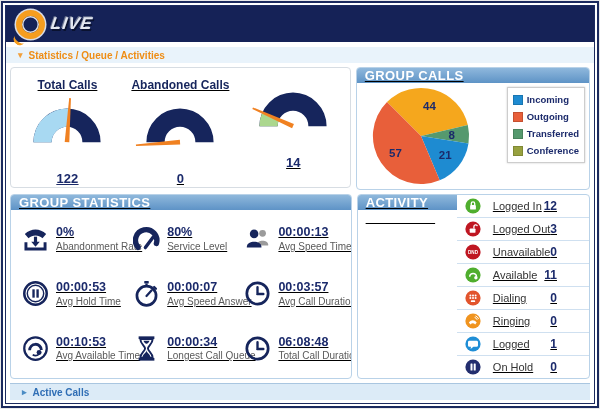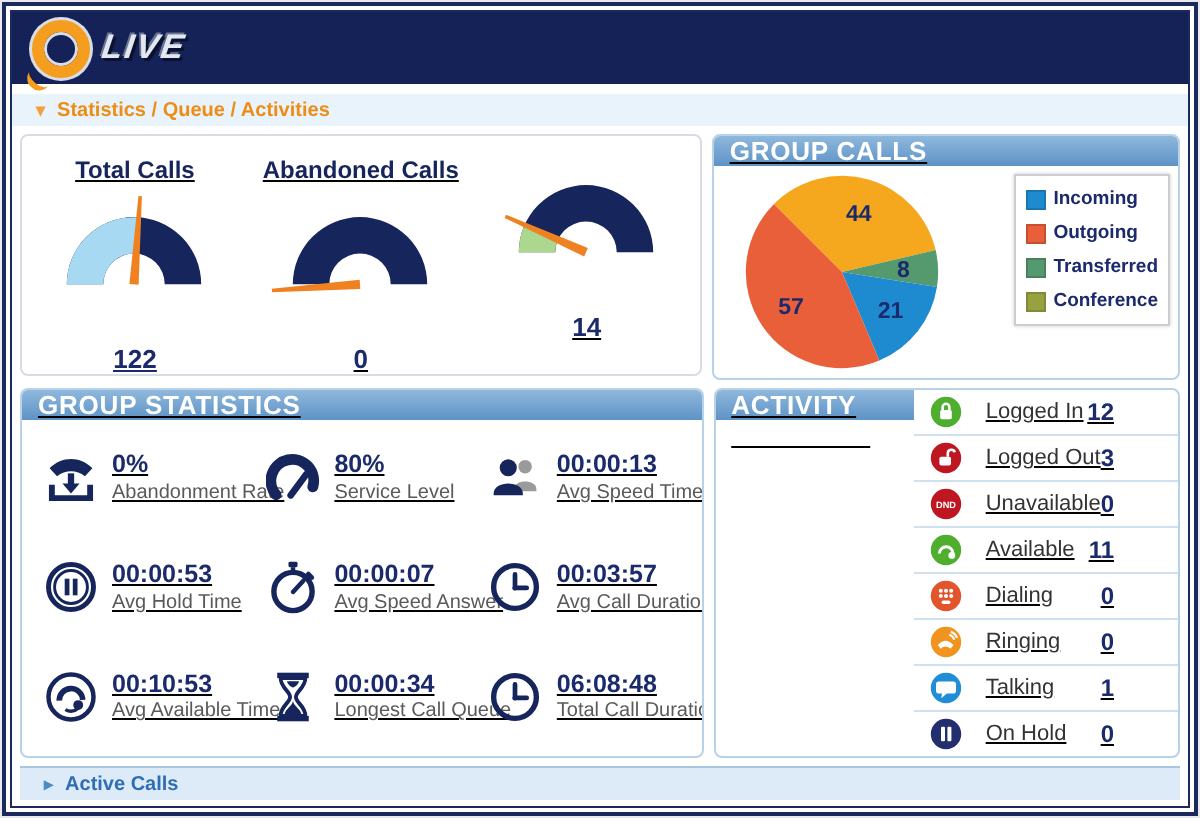--- a/index.html
+++ b/index.html
@@ -383,21 +383,21 @@
             <span class="agent-label">Ringing</span>
             <span class="agent-value">0</span>
           </div>
           <div class="agent-row">
             <span class="agent-badge" style="color: rgb(31, 142, 214);">
                   <svg viewBox="0 0 16 16">
                     <circle cx="8" cy="8" r="7.6" fill="currentColor"></circle>
                     <path d="M4.4 4.8 h7.2 a1.4 1.4 0 0 1 1.4 1.4 v3.2 a1.4 1.4 0 0 1 -1.4 1.4 h-3.2 l-2.8 2.3 l0.4 -2.3 h-1.6 a1.4 1.4 0 0 1 -1.4 -1.4 v-3.2 a1.4 1.4 0 0 1 1.4 -1.4 z" fill="#fff"></path>
                   </svg>
                 </span>
-            <span class="agent-label">Talking</span>
+            <span class="agent-label">Logged</span>
             <span class="agent-value">1</span>
           </div>
           <div class="agent-row">
             <span class="agent-badge" style="color: rgb(35, 46, 110);">
                   <svg viewBox="0 0 16 16">
                     <circle cx="8" cy="8" r="7.6" fill="currentColor"></circle>
                     <rect x="5.5" y="4.4" width="2" height="7.2" rx="0.5" fill="#fff"></rect>
                     <rect x="8.7" y="4.4" width="2" height="7.2" rx="0.5" fill="#fff"></rect>
                   </svg>
                 </span>

